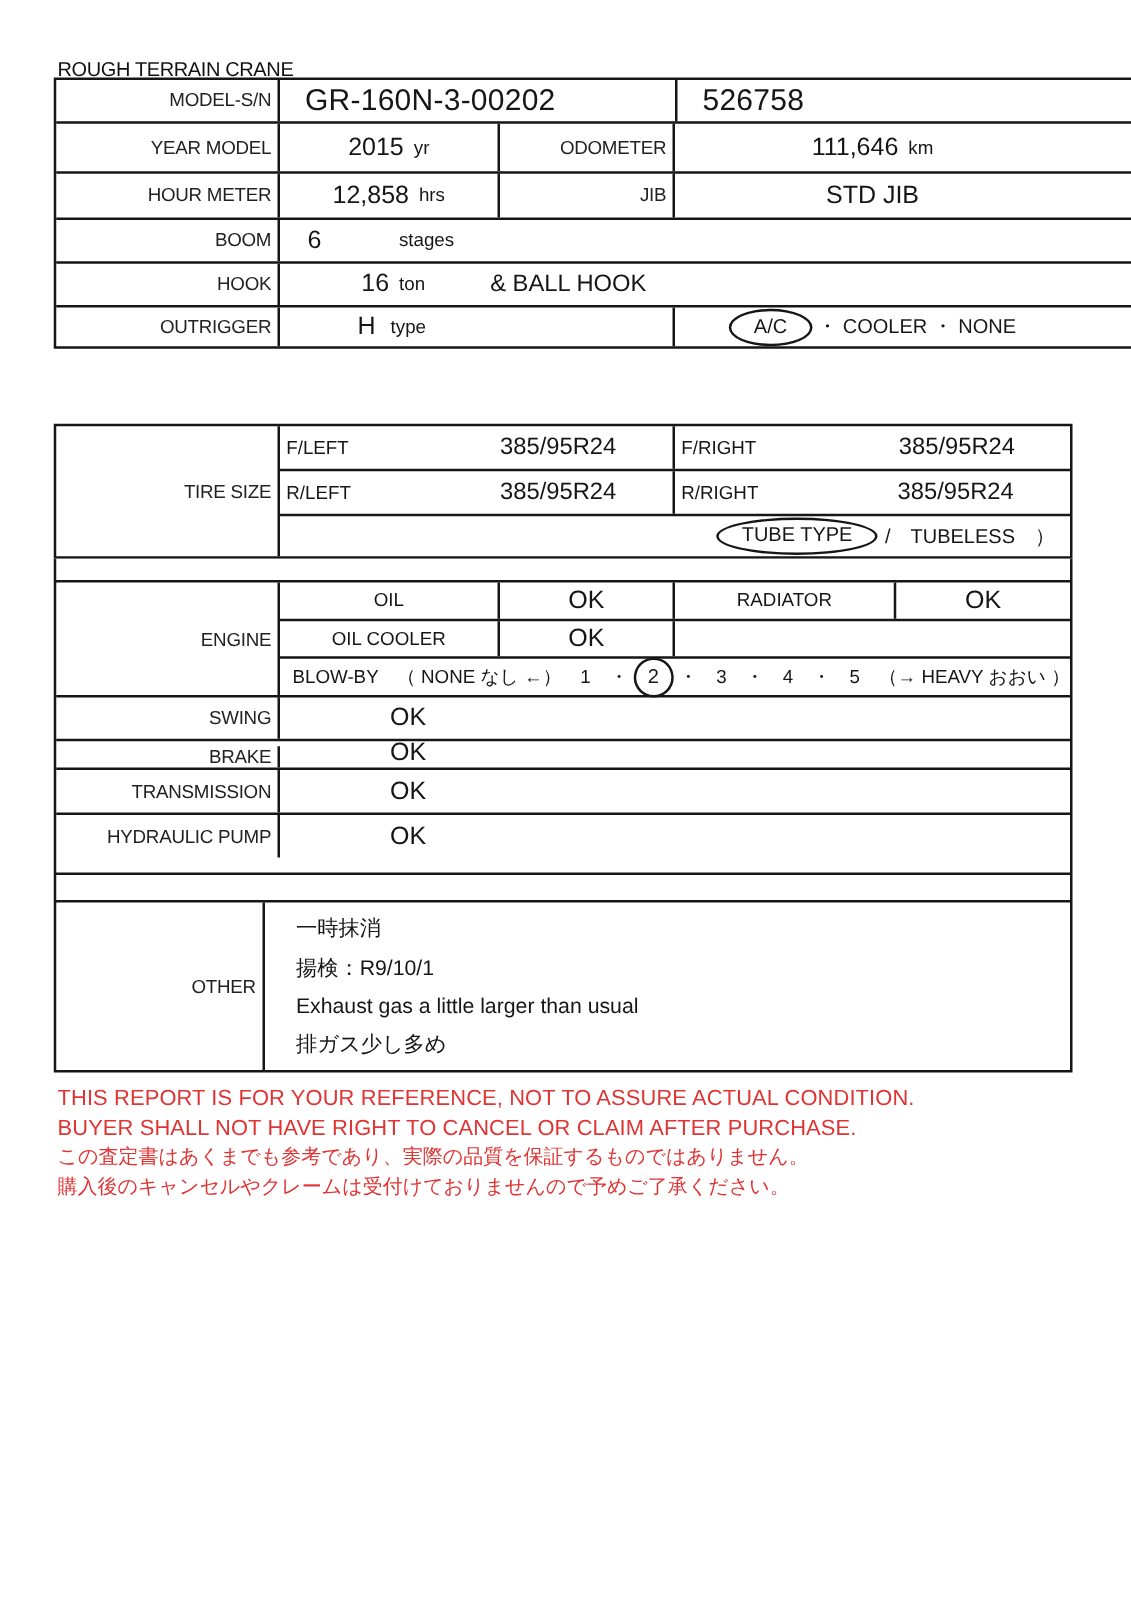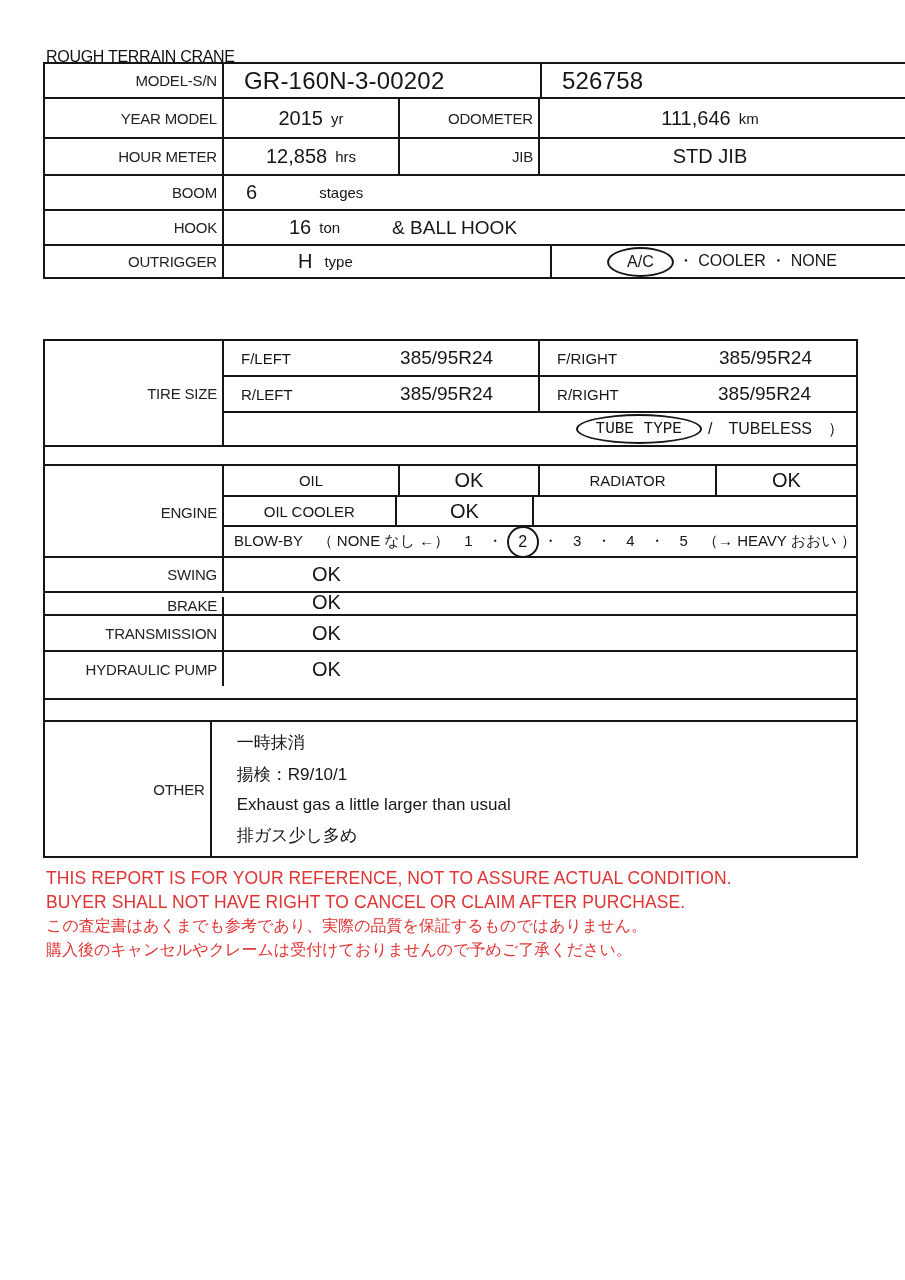--- a/index.html
+++ b/index.html
@@ -25,21 +25,21 @@
   .cell{
     display:flex;align-items:center;border-right:2px solid var(--ink);
     box-sizing:border-box;overflow:visible;white-space:nowrap;
   }
   .nbr{border-right:none;}
   .lblc{justify-content:flex-end;padding-right:5px;font-size:15px;letter-spacing:-0.2px;color:#222;}
   .labelcol{width:179px;border-right:2px solid var(--ink);box-sizing:border-box;
     display:flex;align-items:center;justify-content:flex-end;padding-right:5px;
     font-size:15px;letter-spacing:-0.2px;color:#222;}
   .colgrp{display:flex;flex-direction:column;width:632px;box-sizing:border-box;}
-  .w179{width:179px;} .w176{width:176px;} .w140{width:140px;} .w316{width:316px;margin-left:12px;}
+  .w179{width:179px;} .w176{width:176px;} .w140{width:140px;} .w316{width:316px;}
   .w318{width:318px;} .w314{width:314px;} .w177{width:177px;} .w139{width:139px;}
   .w632{width:632px;}
   .v24{font-size:24px;letter-spacing:0.2px;}
   .v20{font-size:20px;}
   .v19{font-size:19px;}
   .s15{font-size:15px;}
   .s16{font-size:16px;}
   .unit{font-size:15px;margin-left:8px;}
   .padL{padding-left:20px;}
   .center{justify-content:center;}
@@ -146,21 +146,21 @@
           <span class="s15">R/LEFT</span>
           <span class="v19">385/95R24</span>
         </div>
         <div class="cell w316 nbr" style="justify-content:space-between;padding:0 45px 0 5px;">
           <span class="s15">R/RIGHT</span>
           <span class="v19">385/95R24</span>
         </div>
       </div>
       <div class="row" style="height:32px;">
         <div class="cell w632 nbr tube-cell">
-          <span class="ellipse s16" style="margin-right:6px;font-family:Liberation Mono, monospace;">TUBE TYPE</span>
+          <span class="ellipse s16" style="margin-right:6px;">TUBE TYPE</span>
           <span class="s16">/　TUBELESS　）</span>
         </div>
       </div>
     </div>
   </div>
 
   <div class="strip" style="left:43px;top:447px;width:815px;height:17px;"></div>
 
   <div class="tbl" style="left:43px;top:464px;width:815px;height:236px;">
     <div class="row" style="height:92px;">

